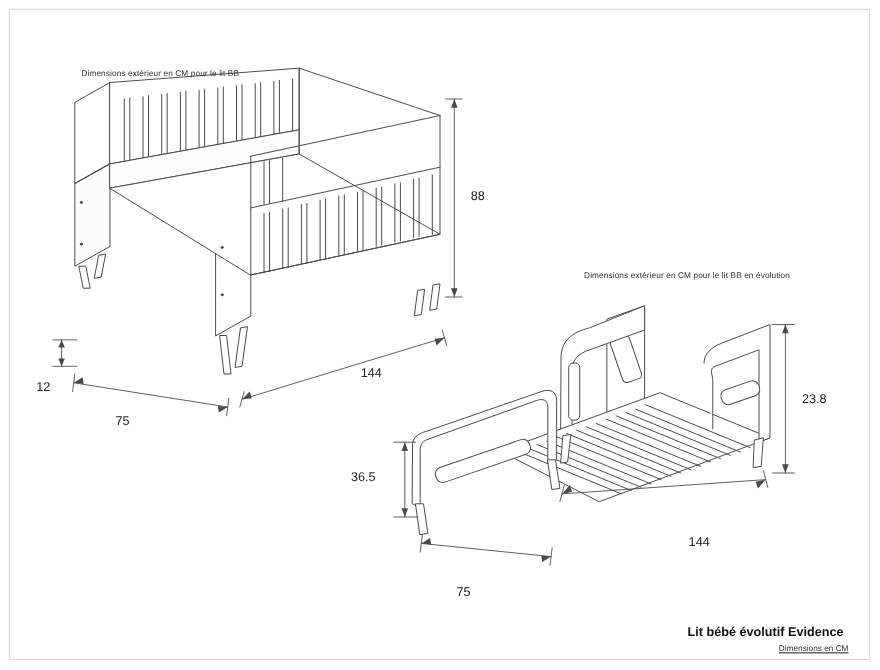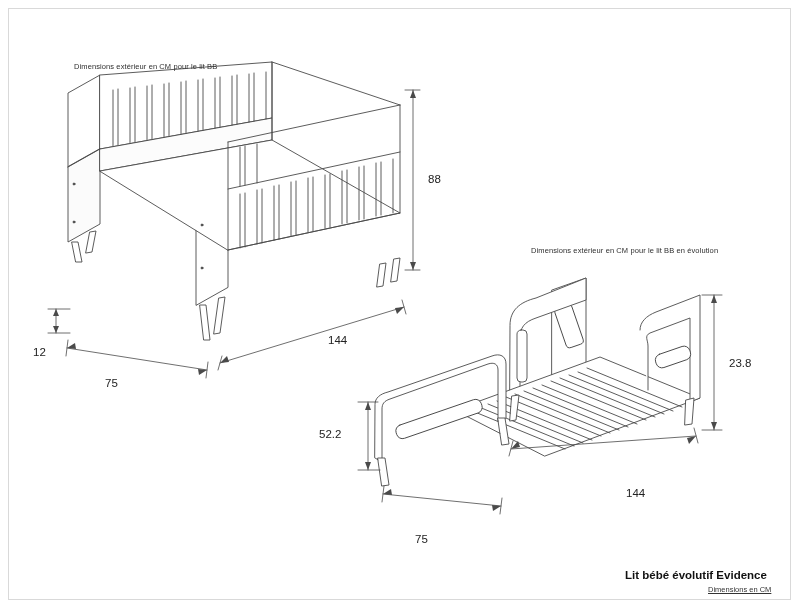--- a/index.html
+++ b/index.html
@@ -276,21 +276,21 @@
   <div class="lbl dim" style="left:428px; top:173px;">88</div>
 
   <div class="lbl dim" style="left:33px; top:314px;margin-top:32px;">12</div>
 
   <div class="lbl dim" style="left:328px; top:334px;">144</div>
 
   <div class="lbl dim" style="left:105px; top:377px;">75</div>
 
   <div class="lbl dim" style="left:729px; top:357px;">23.8</div>
 
-  <div class="lbl dim" style="left:319px; top:428px;">52.2</div>
+  <div class="lbl dim" style="left:319px; top:428px;">36.5</div>
 
   <div class="lbl dim" style="left:626px; top:487px;">144</div>
 
   <div class="lbl dim" style="left:415px; top:533px;">75</div>
 
   <div class="lbl title-main" style="left:625px; top:569px;">Lit bébé évolutif Evidence</div>
 
   <div class="lbl title-sub" style="left:708px; top:585px;text-decoration:underline;">Dimensions en CM</div>
 </div>
 

